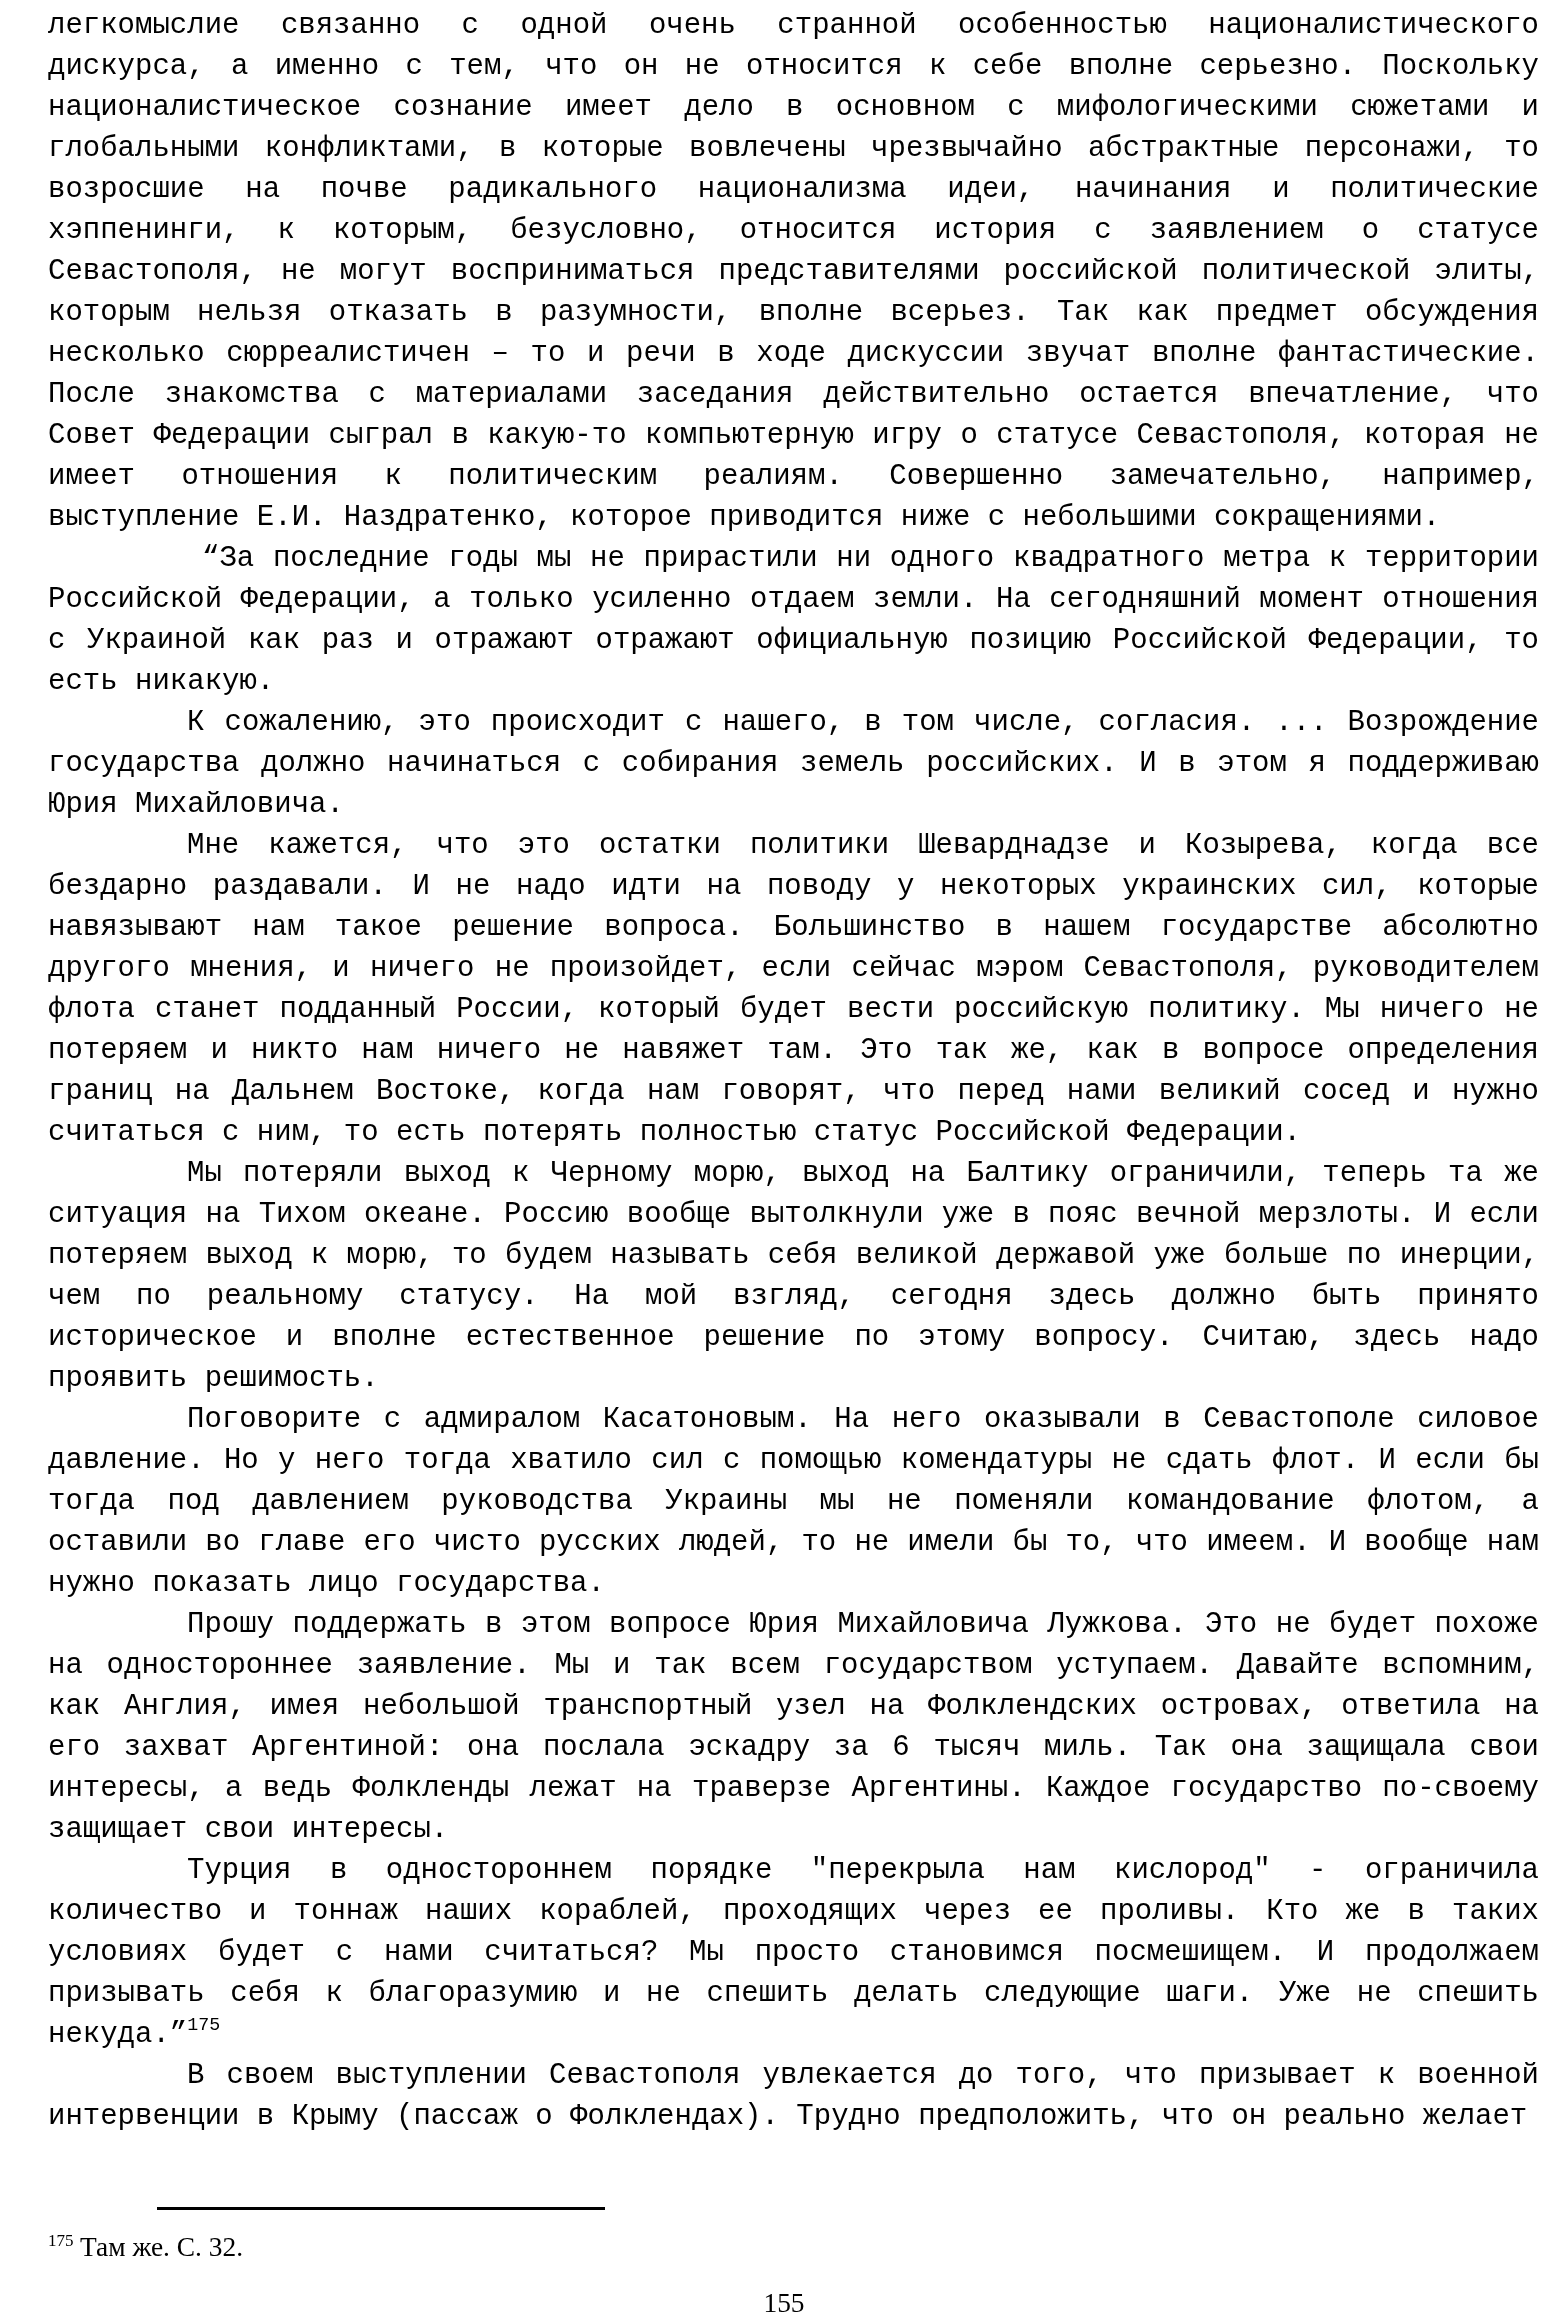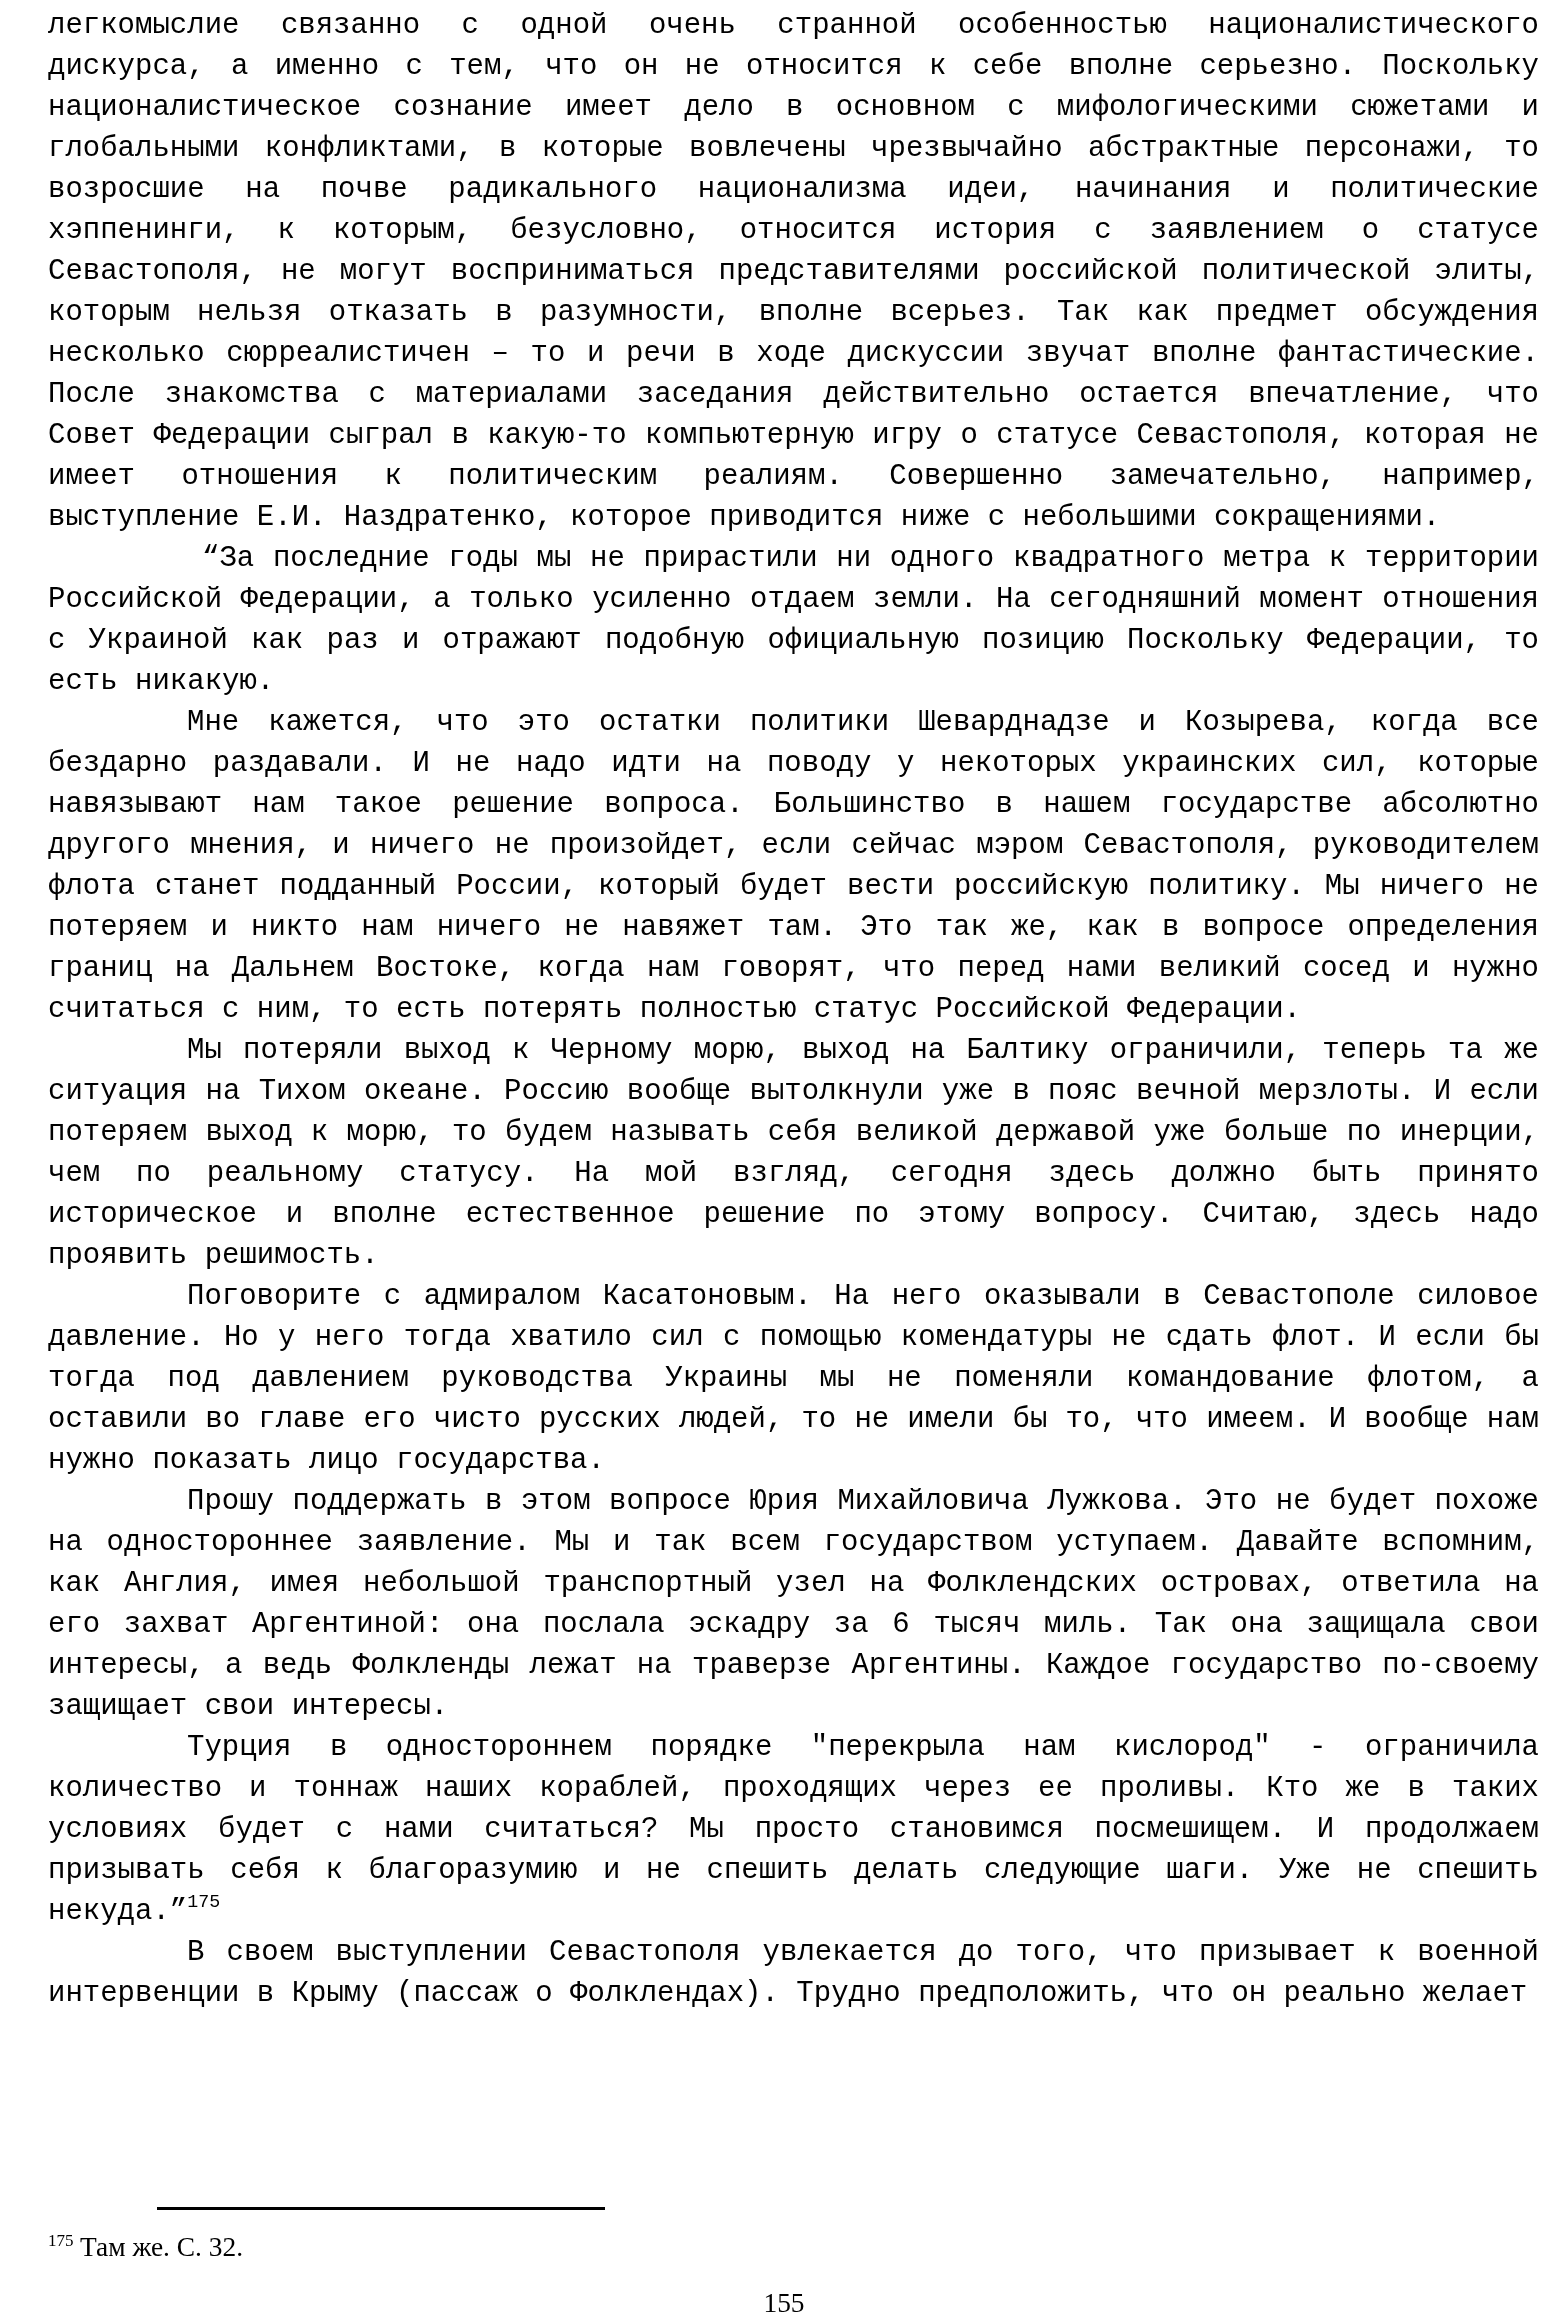--- a/index.html
+++ b/index.html
@@ -29,21 +29,22 @@
     position: absolute; left: 0; width: 1568px; top: 2287px; text-align: center;
     font-size: 27.4px; line-height: 33px;
   }
 </style>
 </head>
 <body>
 
 <div class="page">
   <div class="body-text">
     <p class="para">легкомыслие связанно с одной очень странной особенностью националистического дискурса, а именно с тем, что он не относится к себе вполне серьезно. Поскольку националистическое сознание имеет дело в основном с мифологическими сюжетами и глобальными конфликтами, в которые вовлечены чрезвычайно абстрактные персонажи, то возросшие на почве радикального национализма идеи, начинания и политические хэппенинги, к которым, безусловно, относится история с заявлением о статусе Севастополя, не могут восприниматься представителями российской политической элиты, которым нельзя отказать в разумности, вполне всерьез. Так как предмет обсуждения несколько сюрреалистичен – то и речи в ходе дискуссии звучат вполне фантастические. После знакомства с материалами заседания действительно остается впечатление, что Совет Федерации сыграл в какую-то компьютерную игру о статусе Севастополя, которая не имеет отношения к политическим реалиям. Совершенно замечательно, например, выступление Е.И. Наздратенко, которое приводится ниже с небольшими сокращениями.</p>
-    <p class="para quote-start">“За последние годы мы не прирастили ни одного квадратного метра к территории Российской Федерации, а только усиленно отдаем земли. На сегодняшний момент отношения с Украиной как раз и отражают подобную официальную позицию Поскольку Федерации, то есть никакую.</p>
+    <p class="para quote-start">“За последние годы мы не прирастили ни одного квадратного метра к территории Российской Федерации, а только усиленно отдаем земли. На сегодняшний момент отношения с Украиной как раз и отражают отражают официальную позицию Российской Федерации, то есть никакую.</p>
+    <p class="para indent">К сожалению, это происходит с нашего, в том числе, согласия. ... Возрождение государства должно начинаться с собирания земель российских. И в этом я поддерживаю Юрия Михайловича.</p>
     <p class="para indent">Мне кажется, что это остатки политики Шеварднадзе и Козырева, когда все бездарно раздавали. И не надо идти на поводу у некоторых украинских сил, которые навязывают нам такое решение вопроса. Большинство в нашем государстве абсолютно другого мнения, и ничего не произойдет, если сейчас мэром Севастополя, руководителем флота станет подданный России, который будет вести российскую политику. Мы ничего не потеряем и никто нам ничего не навяжет там. Это так же, как в вопросе определения границ на Дальнем Востоке, когда нам говорят, что перед нами великий сосед и нужно считаться с ним, то есть потерять полностью статус Российской Федерации.</p>
     <p class="para indent">Мы потеряли выход к Черному морю, выход на Балтику ограничили, теперь та же ситуация на Тихом океане. Россию вообще вытолкнули уже в пояс вечной мерзлоты. И если потеряем выход к морю, то будем называть себя великой державой уже больше по инерции, чем по реальному статусу. На мой взгляд, сегодня здесь должно быть принято историческое и вполне естественное решение по этому вопросу. Считаю, здесь надо проявить решимость.</p>
     <p class="para indent">Поговорите с адмиралом Касатоновым. На него оказывали в Севастополе силовое давление. Но у него тогда хватило сил с помощью комендатуры не сдать флот. И если бы тогда под давлением руководства Украины мы не поменяли командование флотом, а оставили во главе его чисто русских людей, то не имели бы то, что имеем. И вообще нам нужно показать лицо государства.</p>
     <p class="para indent">Прошу поддержать в этом вопросе Юрия Михайловича Лужкова. Это не будет похоже на одностороннее заявление. Мы и так всем государством уступаем. Давайте вспомним, как Англия, имея небольшой транспортный узел на Фолклендских островах, ответила на его захват Аргентиной: она послала эскадру за 6 тысяч миль. Так она защищала свои интересы, а ведь Фолкленды лежат на траверзе Аргентины. Каждое государство по-своему защищает свои интересы.</p>
     <p class="para indent"><span>Турция в одностороннем порядке "перекрыла нам кислород" - ограничила количество и тоннаж наших кораблей, проходящих через ее проливы. Кто же в таких условиях будет с нами считаться? Мы просто становимся посмешищем. И продолжаем призывать себя к благоразумию и не спешить делать следующие шаги. Уже не спешить некуда.”</span><sup class="fn">175</sup></p>
     <p class="para indent">В своем выступлении Севастополя увлекается до того, что призывает к военной интервенции в Крыму (пассаж о Фолклендах). Трудно предположить, что он реально желает</p>
   </div>
 
   <div class="fn-rule"></div>
 

